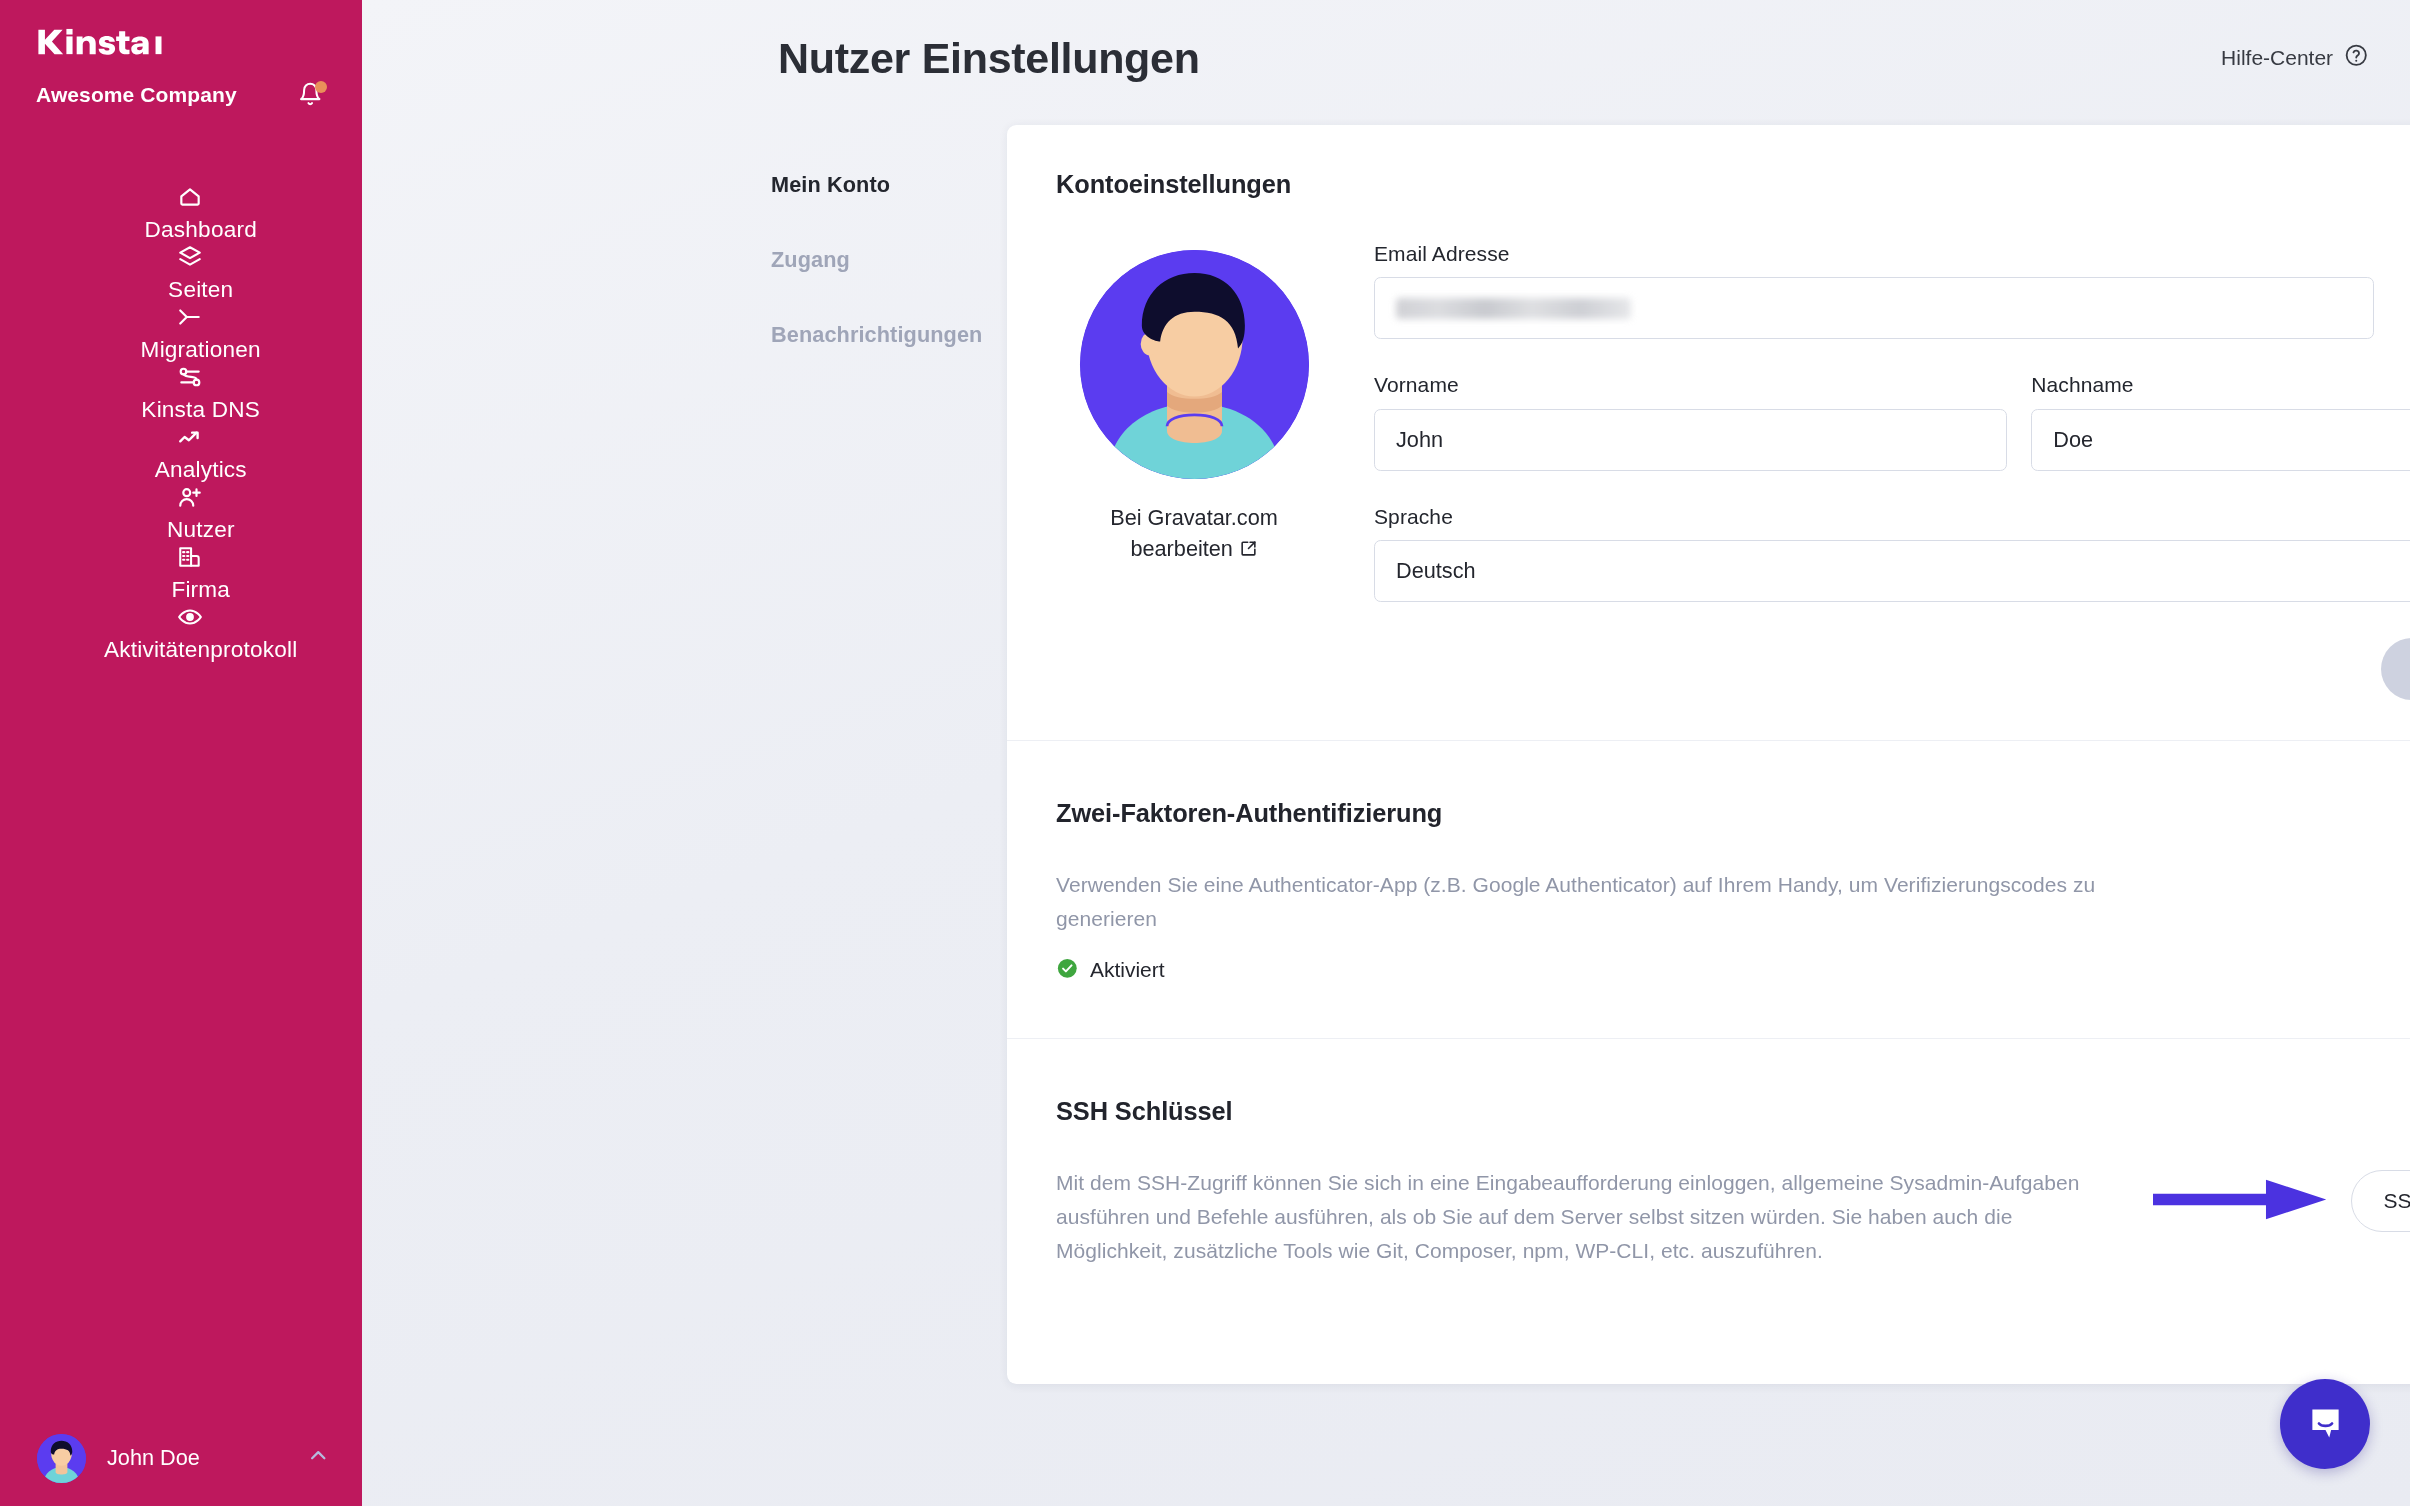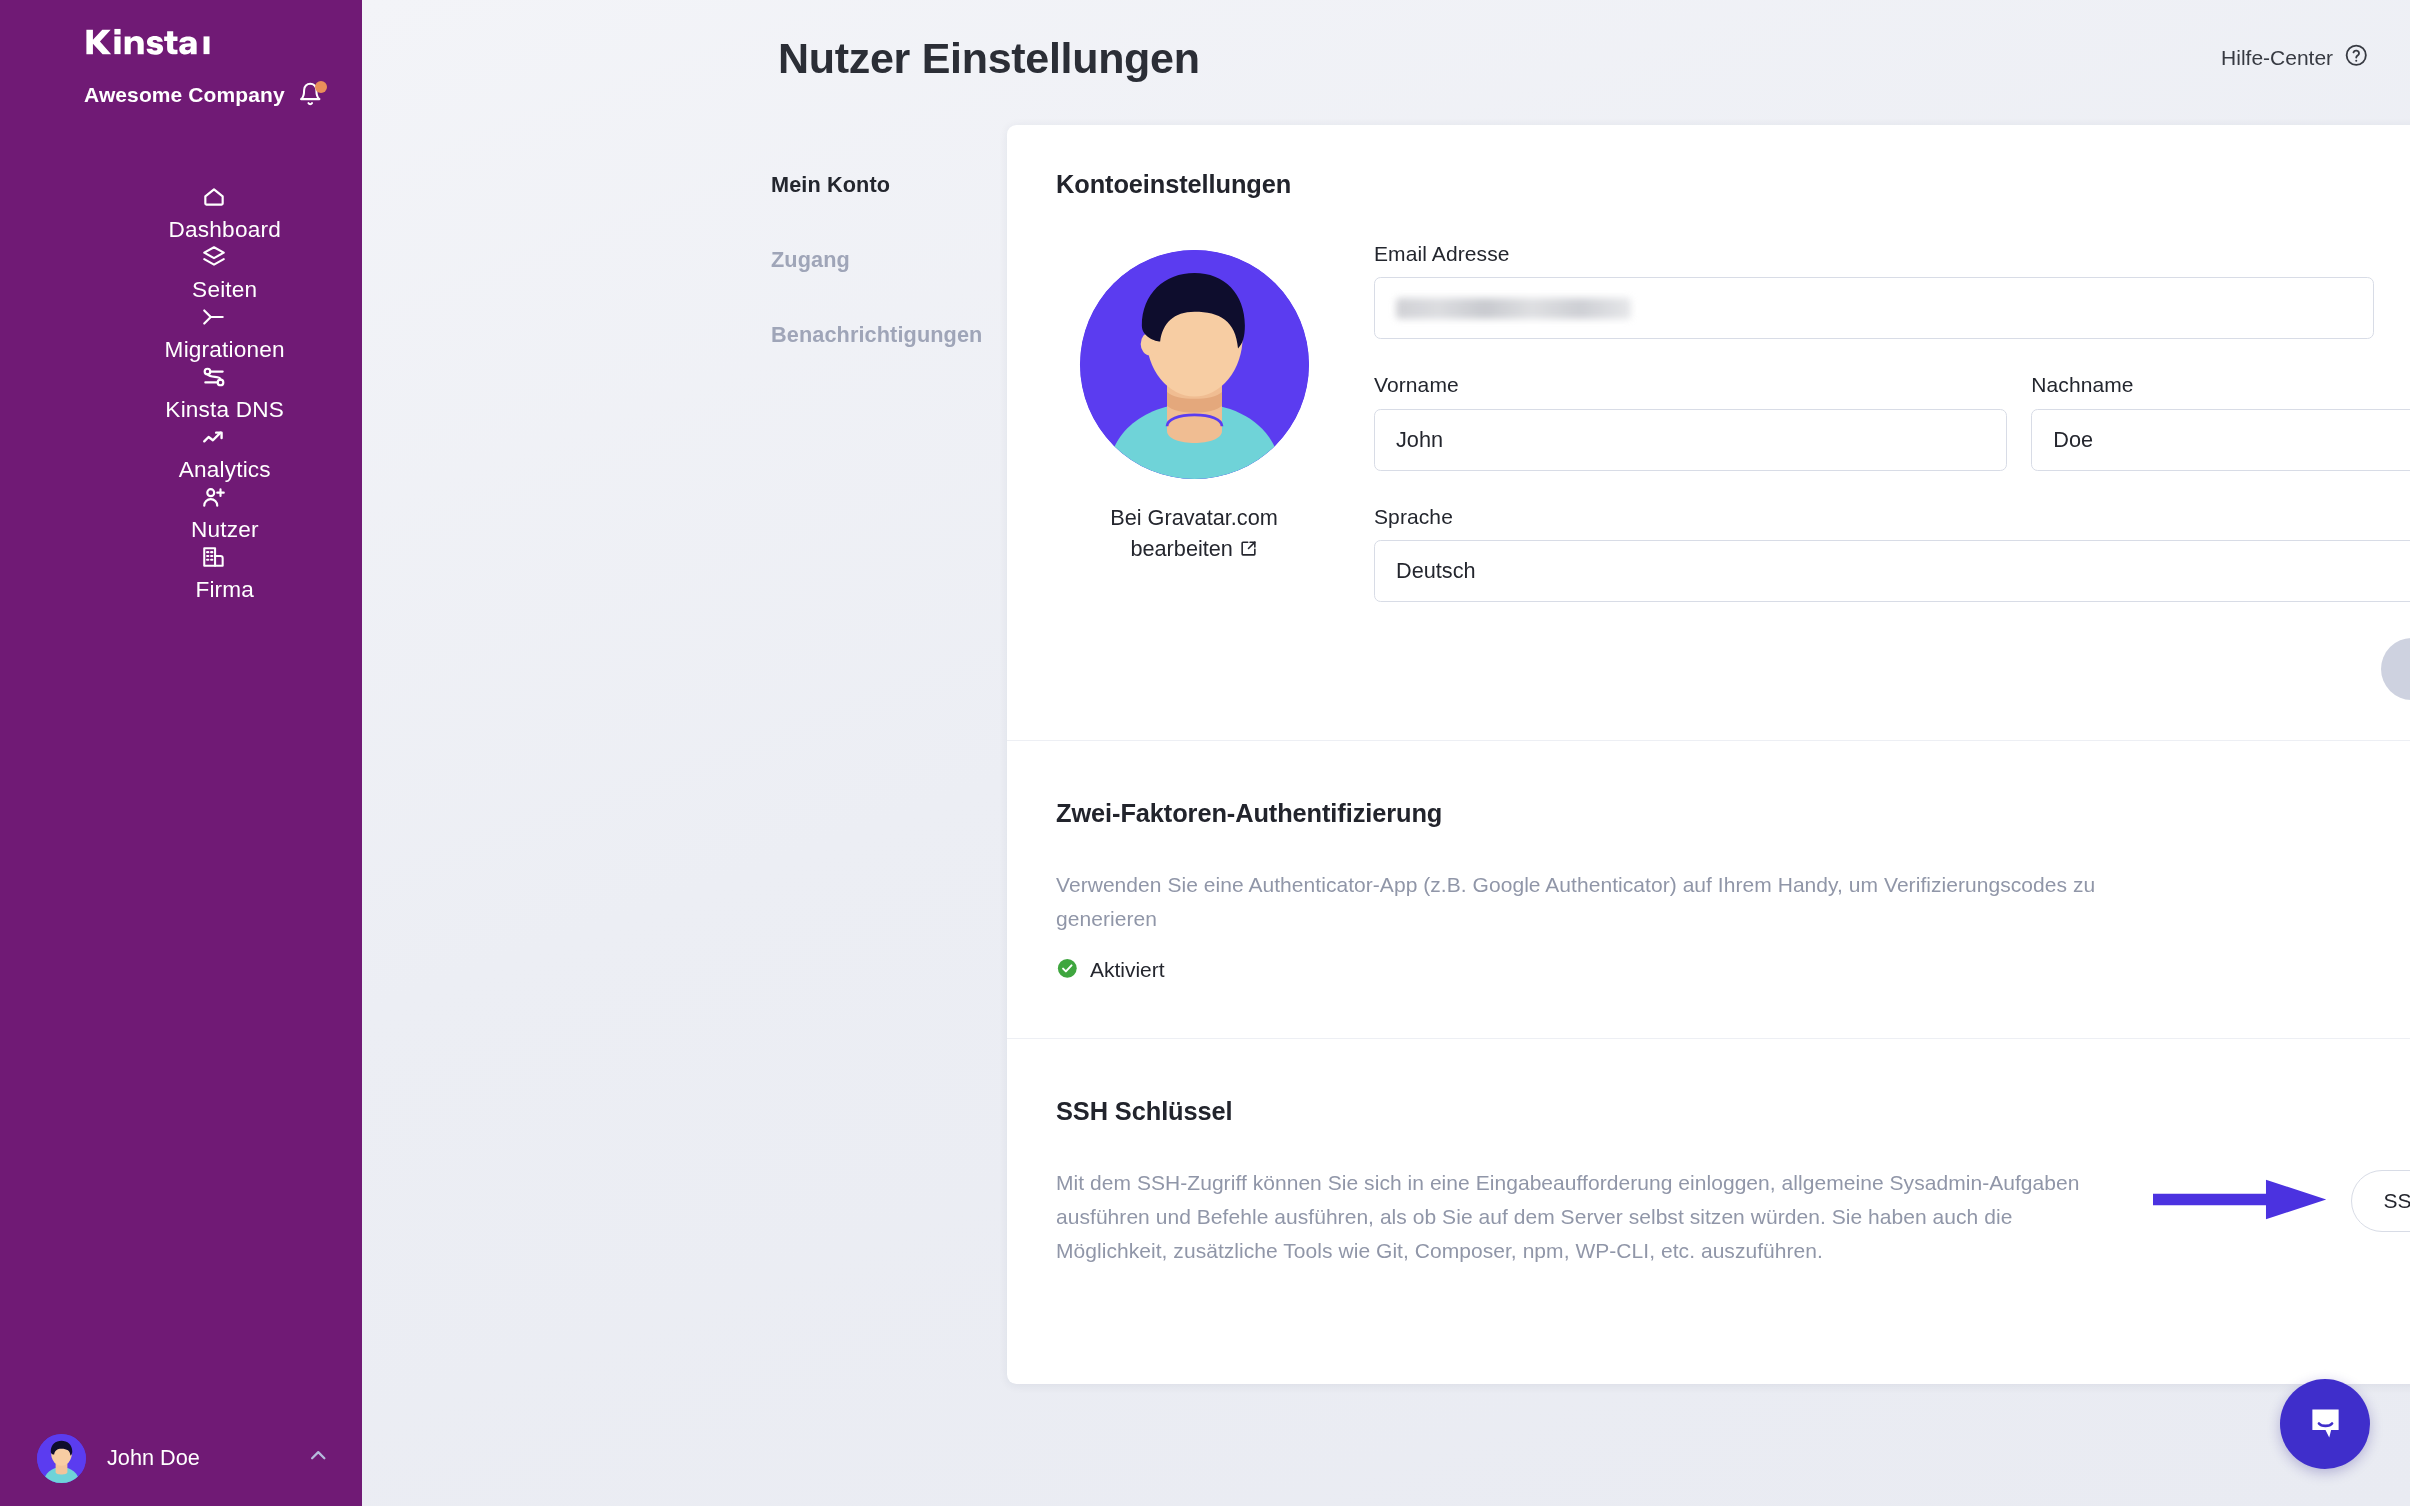--- a/index.html
+++ b/index.html
@@ -7,25 +7,24 @@
     width: 2411px; height: 1507px;
     font-family: "Liberation Sans", sans-serif;
     background: #eef0f5;
     overflow: hidden;
   }
   .app { position: relative; width: 2411px; height: 1507px; display: flex; }
 
   
   .sidebar {
     width: 362px; height: 1507px;
-    background: #701a75;
+    background: #be185d;
     flex: 0 0 362px;
     position: relative;
     color: #fff;
-    padding-left: 48px;
   }
   .brand {
     padding: 28px 0 0 36px;
     height: 68px;
   }
   .brand svg { display: block; }
   .org-row {
     display: flex; align-items: center; justify-content: space-between;
     padding: 13px 36px 0 36px;
   }
@@ -290,20 +289,29 @@
         <span class="nav-icon">
           <svg width="26" height="26" viewBox="0 0 24 24" fill="none" stroke="#fff" stroke-width="1.9" stroke-linecap="round" stroke-linejoin="round">
               <rect x="3" y="4" width="10" height="16"></rect>
               <path d="M13 11h5a2 2 0 0 1 2 2v7h-7"></path>
               <path d="M5.6 7.5h1.2M9.3 7.5h1.2M5.6 11h1.2M9.3 11h1.2M5.6 14.5h1.2M9.3 14.5h1.2"></path>
             </svg>
         </span>
         <span class="nav-label">Firma</span>
       </div>
 
+      <div class="nav-item">
+        <span class="nav-icon">
+          <svg width="26" height="26" viewBox="0 0 24 24" fill="none" stroke="#fff" stroke-width="2" stroke-linecap="round" stroke-linejoin="round">
+              <path d="M2 12s3.6-6 10-6 10 6 10 6-3.6 6-10 6-10-6-10-6z"></path>
+              <circle cx="12" cy="12" r="2.6" fill="#fff"></circle>
+            </svg>
+        </span>
+        <span class="nav-label">Aktivitätenprotokoll</span>
+      </div>
 
     </nav>
 
     <div class="user-row">
       <div class="user-av">
         <svg viewBox="0 0 100 100" width="49" height="49" aria-hidden="true">
           <circle cx="50" cy="50" r="50" fill="#5b3cf0"></circle>
           <path d="M14 100c0-20 16-32 36-32s36 12 36 32z" fill="#6fd3d8"></path>
           <path d="M38 52h24v26c0 6-24 6-24 0z" fill="#f2c49b"></path>
           <ellipse cx="50" cy="40" rx="21" ry="25" fill="#f7cda3"></ellipse>

